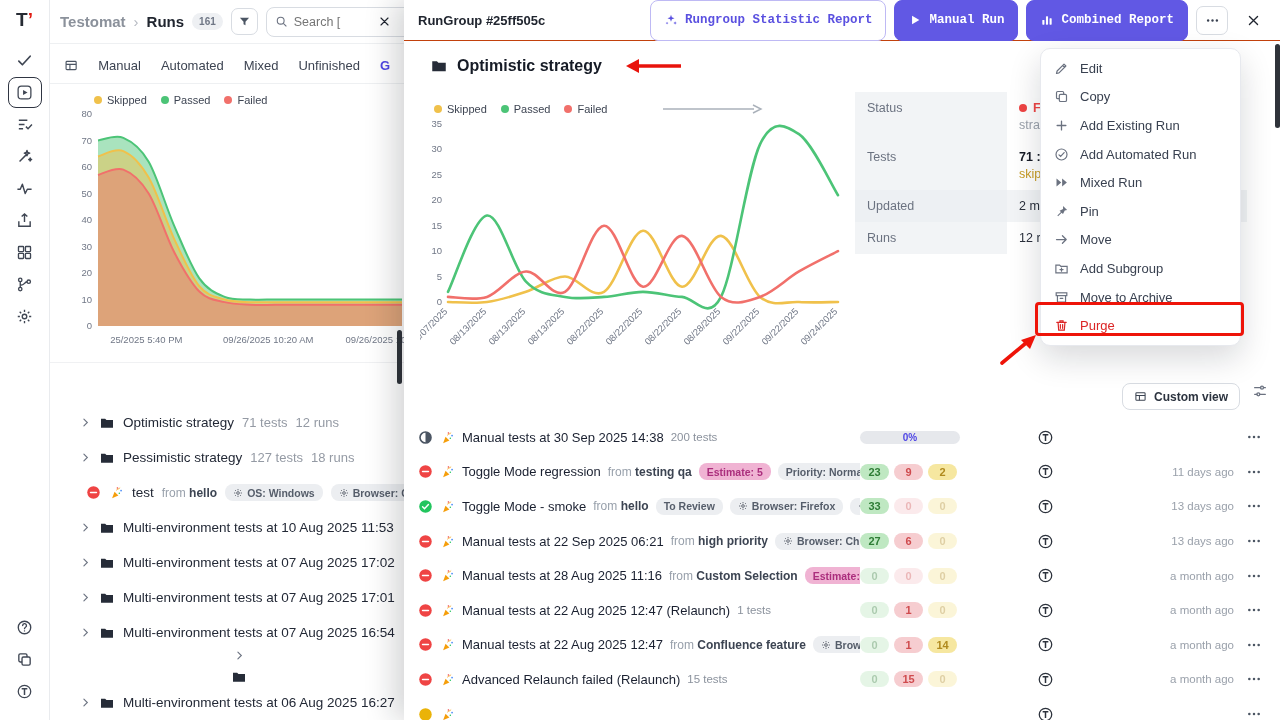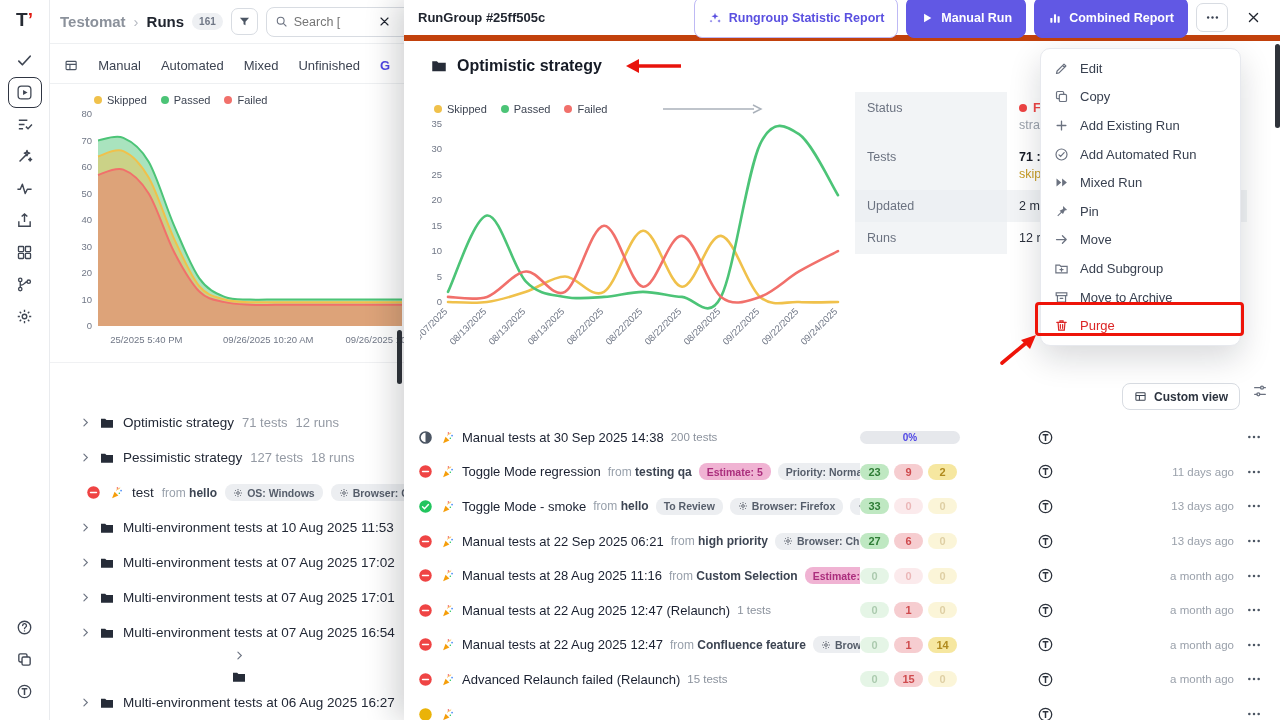--- a/index.html
+++ b/index.html
@@ -54,24 +54,24 @@
 .tag{display:inline-flex;align-items:center;gap:4px;border-radius:8px;padding:2.5px 8px;font-size:10.5px;font-weight:600;white-space:nowrap;flex:none}
 .tag.gray{background:#eceef1;color:#555d6a}
 .tag.pink{background:#f0b3d3;color:#ab2e7d}
 .tag .tgi{width:10px;height:10px;color:#434a56}
 
 .lscroll{position:absolute;left:397px;top:330px;width:5px;height:54px;background:#2f333a;border-radius:3px;z-index:3}
 .rscroll{position:absolute;right:0;top:44px;width:5px;height:84px;background:#2f333a;border-radius:3px;z-index:90}
 
 
 .panel{position:absolute;left:404px;top:0;width:876px;height:720px;background:#fff;box-shadow:-10px 0 28px rgba(15,20,30,.18);overflow:hidden;z-index:10}
-.phead{height:41px;border-bottom:6px solid #c2410c;display:flex;align-items:center;padding:0 14px;gap:8px}
+.phead{height:41px;border-bottom:1px solid #c2410c;display:flex;align-items:center;padding:0 14px;gap:8px}
 .ptitle{font-size:13px;font-weight:700;color:#20252f;white-space:nowrap}
 .pbtns{margin-left:auto;display:flex;align-items:center;gap:8px}
-.btn{height:41px;border-radius:8px;font-size:12.5px;font-weight:600;display:flex;align-items:center;gap:7px;padding:16px 13px;cursor:pointer;white-space:nowrap;font-family:Liberation Sans, sans-serif}
+.btn{height:41px;border-radius:8px;font-size:12.5px;font-weight:600;display:flex;align-items:center;gap:7px;padding:16px 13px;cursor:pointer;white-space:nowrap;font-family:Liberation Mono, monospace}
 .btn.outline{background:#fff;border:1px solid #beb9f4;color:#5a50e0}
 .btn.fill{background:#6158e4;border:1px solid #6158e4;color:#fff}
 .btn .i{width:14px;height:14px}
 .dotsbtn{width:32px;height:29px;border:1px solid #d8dce2;border-radius:7px;background:#fff;color:#394150;display:flex;align-items:center;justify-content:center;cursor:pointer}
 .dotsbtn .i{width:15px;height:15px}
 .closebtn{border:none;background:none;color:#20252f;width:26px;height:26px;display:flex;align-items:center;justify-content:center;margin-left:4px;cursor:pointer}
 .closebtn .i{width:15px;height:15px}
 
 .gtitle{position:absolute;left:26px;top:57px;display:flex;align-items:center;gap:9px}
 .gtitle .i{width:18px;height:18px;color:#262c38}

